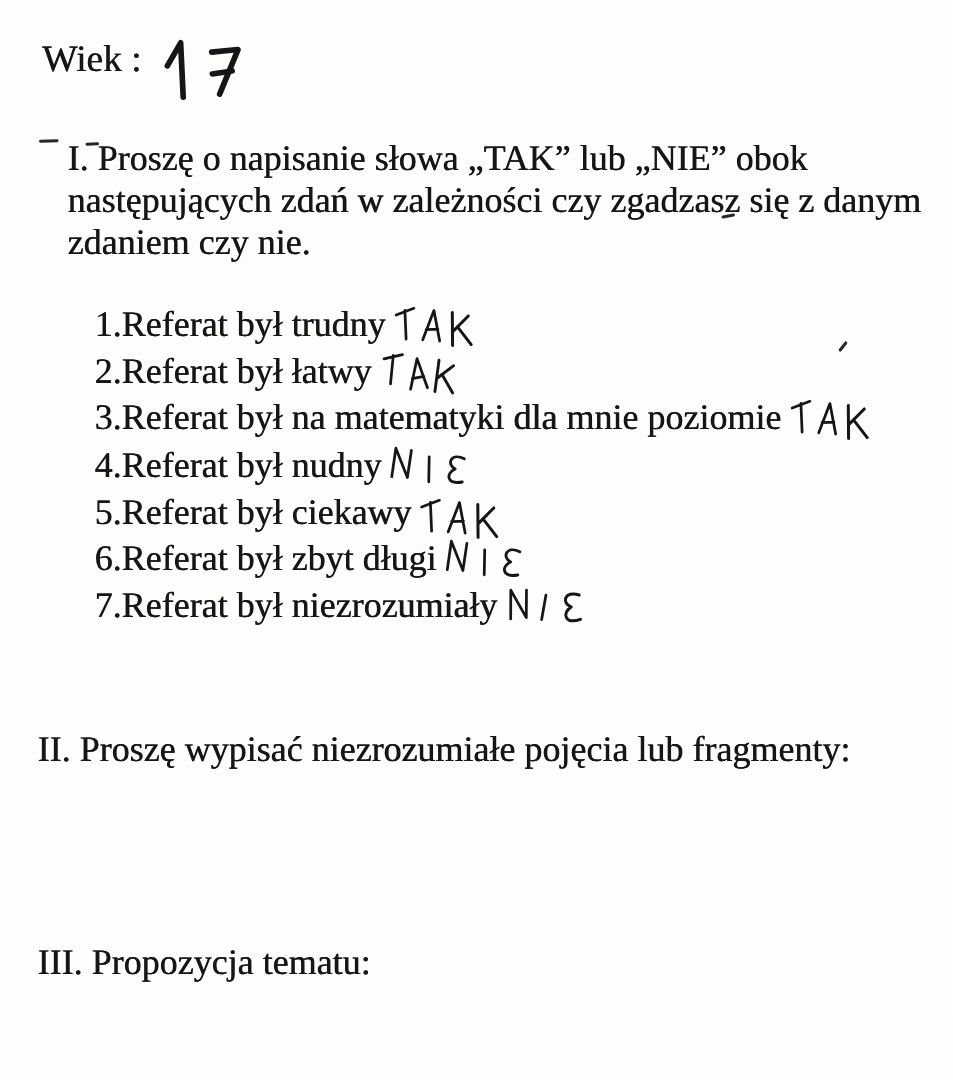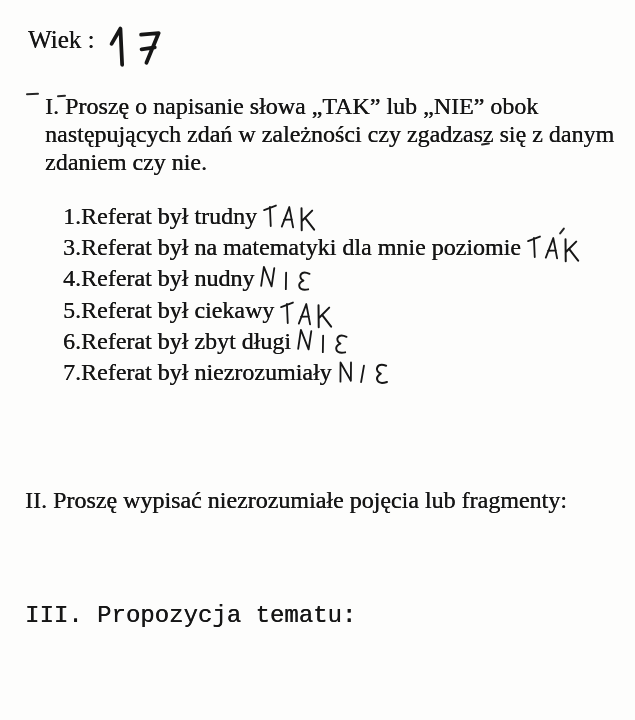--- a/index.html
+++ b/index.html
@@ -13,21 +13,21 @@
     overflow:hidden;
     text-shadow:0.35px 0 0 currentColor; 
   }
   
   .wiek-row{position:absolute;left:28px;top:14px;display:flex;align-items:flex-start;}
   .wiek-label{font-size:25px;line-height:52px;}
   .para{position:absolute;left:25px;top:92px;width:600px;line-height:28px;margin-left:20px;}
   .qlist{position:absolute;left:63px;top:200px;}
   .item{line-height:28px;white-space:nowrap;}
   .sec2{position:absolute;left:25px;top:458px;line-height:28px;margin-top:28px;}
-  .sec3{position:absolute;left:25px;top:602px;line-height:28px;font-family:Liberation Mono, monospace;}
+  .sec3{position:absolute;left:25px;top:628px;line-height:28px;}
 
   
   .hw{display:inline-block;white-space:nowrap;margin-left:5px;font-size:30px;}
   .hw-age{font-size:50px;margin-left:12px;}
   .hw svg{width:0.58em;height:1.04em;display:inline-block;vertical-align:-0.24em;margin-right:0.015em;overflow:visible;}
   .hw svg path{stroke:currentColor;fill:none;stroke-width:2.1;stroke-linecap:round;stroke-linejoin:round;}
   .hw-age svg path{stroke-width:2.6;}
   .hw svg:nth-of-type(1){transform:rotate(-5deg);}
   .hw svg:nth-of-type(2){transform:rotate(4deg) translateY(1px);}
   .hw svg:nth-of-type(3){transform:rotate(-3deg) translateY(3px) scale(1.1);}
@@ -58,20 +58,27 @@
   </div>
 
   <div class="para">
     <div>I. Proszę o napisanie słowa „TAK” lub „NIE” obok</div>
     <div>następujących zdań w zależności czy zgadzasz się z danym</div>
     <div>zdaniem czy nie.</div>
   </div>
 
   <div class="qlist">
     <div class="item"><span>1.</span><span>Referat był trudny</span><span class="hw" aria-label="TAK"><svg viewBox="0 0 20 30">
+            <path d="M3 8 L17 4 M10 5 L9 27"></path>
+          </svg><svg viewBox="0 0 20 30">
+            <path d="M3 27 L10 4 L16 27 M5 19 L14 18"></path>
+          </svg><svg viewBox="0 0 20 30">
+            <path d="M5 4 L4 27 M16 7 L5 17 M8 14 L17 27"></path>
+          </svg></span></div>
+    <div class="item"><span>2.</span><span>Referat był łatwy</span><span class="hw v2" aria-label="TAK"><svg viewBox="0 0 20 30">
             <path d="M3 8 L17 4 M10 5 L9 27"></path>
           </svg><svg viewBox="0 0 20 30">
             <path d="M3 27 L10 4 L16 27 M5 19 L14 18"></path>
           </svg><svg viewBox="0 0 20 30">
             <path d="M5 4 L4 27 M16 7 L5 17 M8 14 L17 27"></path>
           </svg></span></div>
     <div class="item"><span>3.</span><span>Referat był na matematyki dla mnie poziomie</span><span class="hw" aria-label="TAK"><svg viewBox="0 0 20 30">
             <path d="M3 8 L17 4 M10 5 L9 27"></path>
           </svg><svg viewBox="0 0 20 30">
             <path d="M3 27 L10 4 L16 27 M5 19 L14 18"></path>

